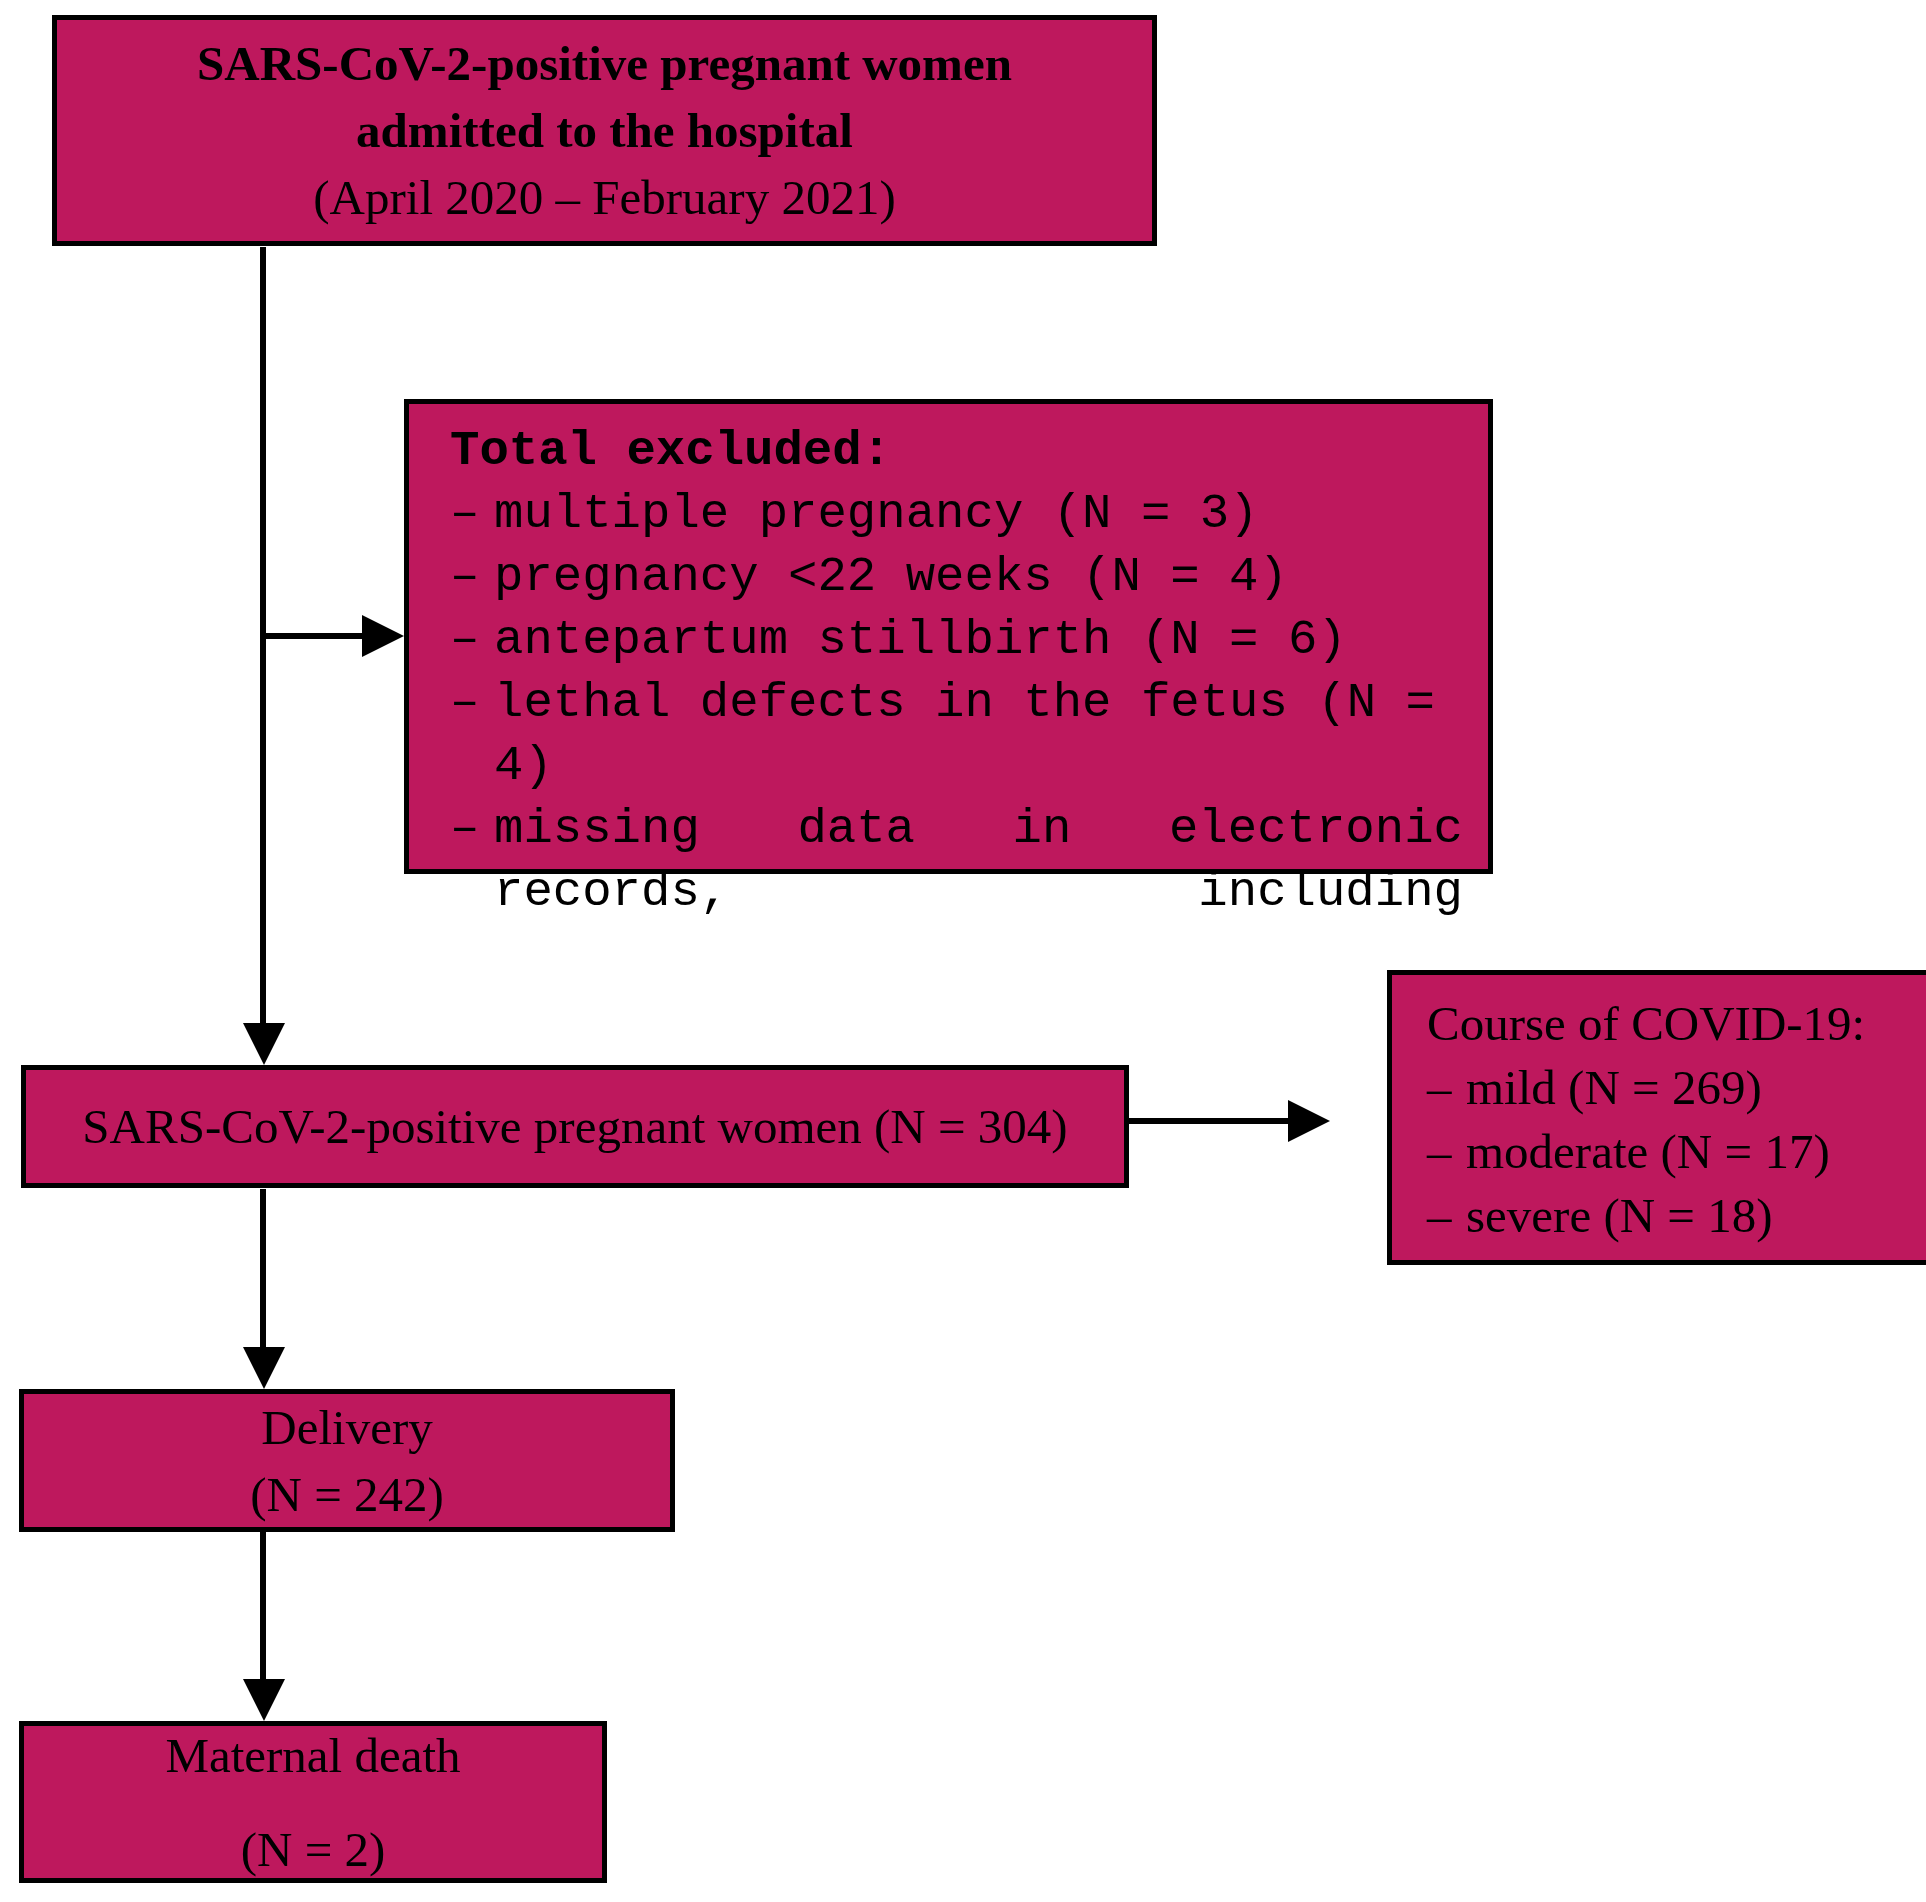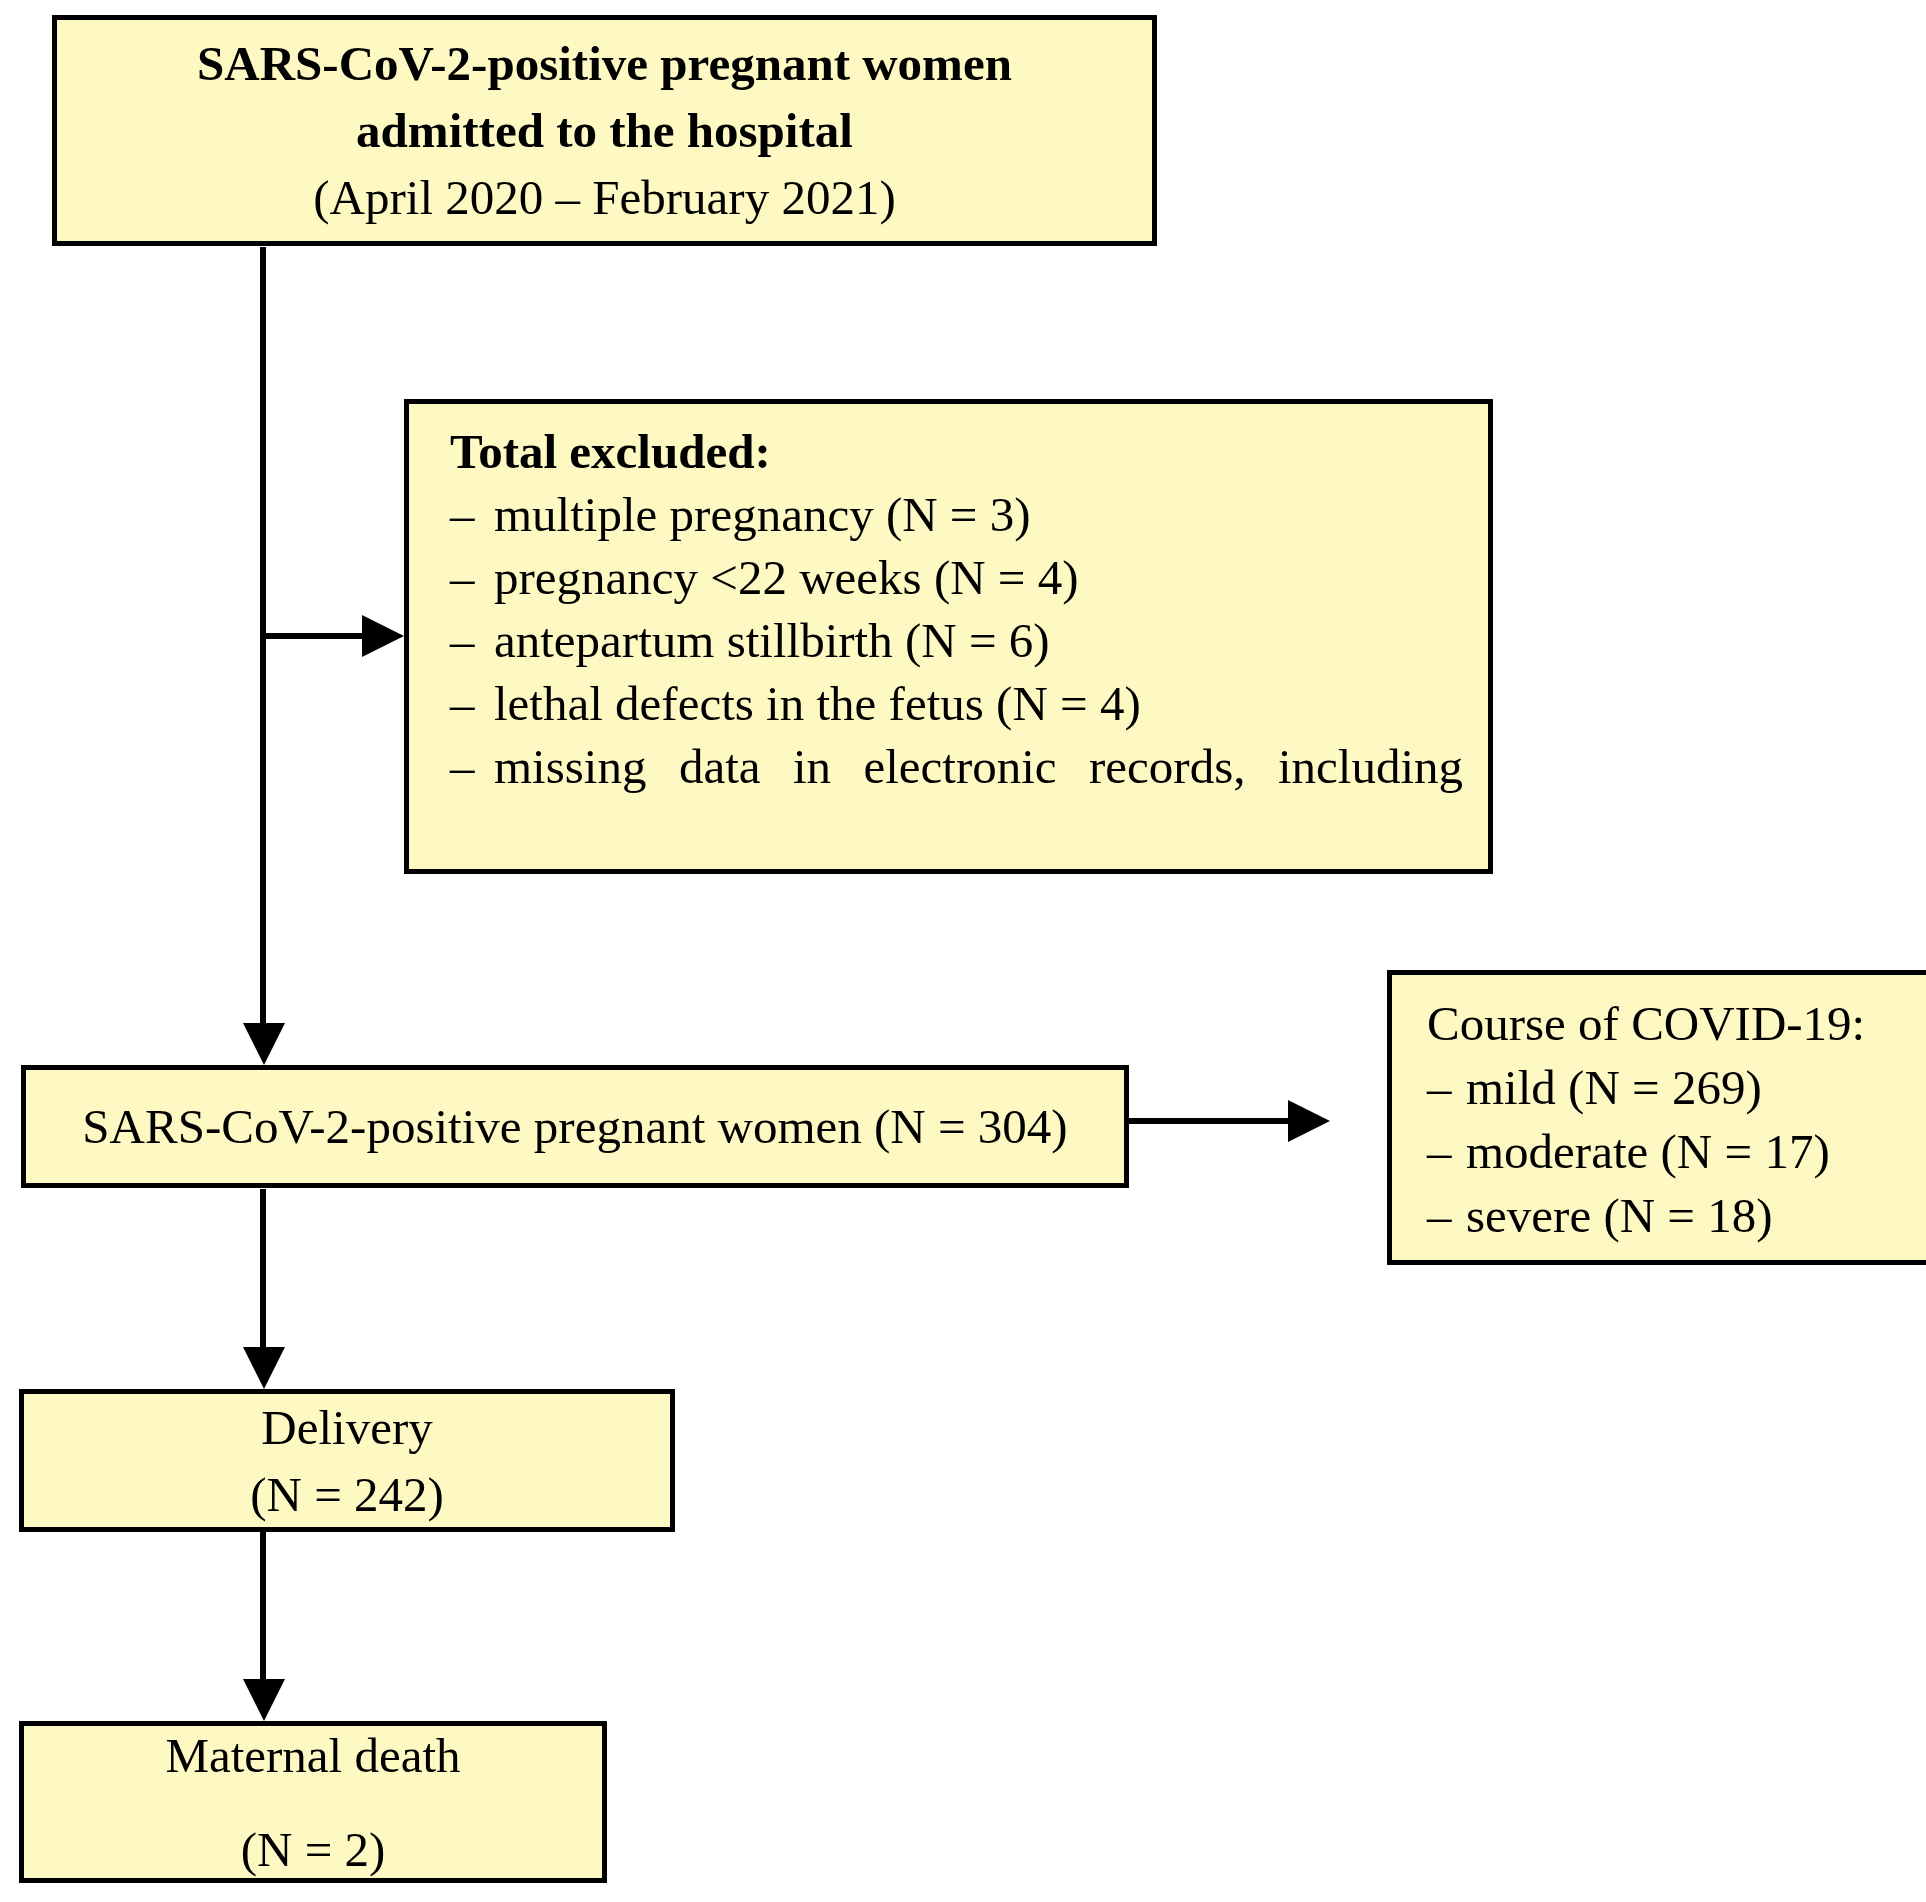--- a/index.html
+++ b/index.html
@@ -7,38 +7,38 @@
     position:relative;
     width:1926px;
     height:1902px;
     background:#ffffff;
     font-family:"Liberation Serif", serif;
     color:#000;
   }
   .box{
     position:absolute;
     border:5px solid #000;
-    background:#fef9c3;
+    background:#be185d;
     box-sizing:border-box;
   }
   .centered{
     display:flex;
     flex-direction:column;
     align-items:center;
     justify-content:center;
     text-align:center;
   }
   .txt{font-size:49px;line-height:67px;}
   .bold{font-weight:bold;}
 
   
   .top-box{left:52px;top:15.4px;width:1105px;height:231px;}
 
   
-  .excl-box{left:404px;top:399px;width:1089px;height:475px;padding:16px 25px 0 41px;}
+  .excl-box{left:404px;top:399px;width:1089px;height:475px;padding:16px 25px 0 41px;font-family:Liberation Mono, monospace;}
   .excl-title{font-size:49px;line-height:63px;font-weight:bold;}
   .excl-item{display:flex;font-size:49px;line-height:63px;}
   .excl-dash{flex:0 0 44px;}
   .excl-text{flex:1 1 auto;}
   .jline{display:block;text-align:justify;text-align-last:justify;}
 
   
   .cohort-box{left:21px;top:1065px;width:1108px;height:123px;}
 
   

